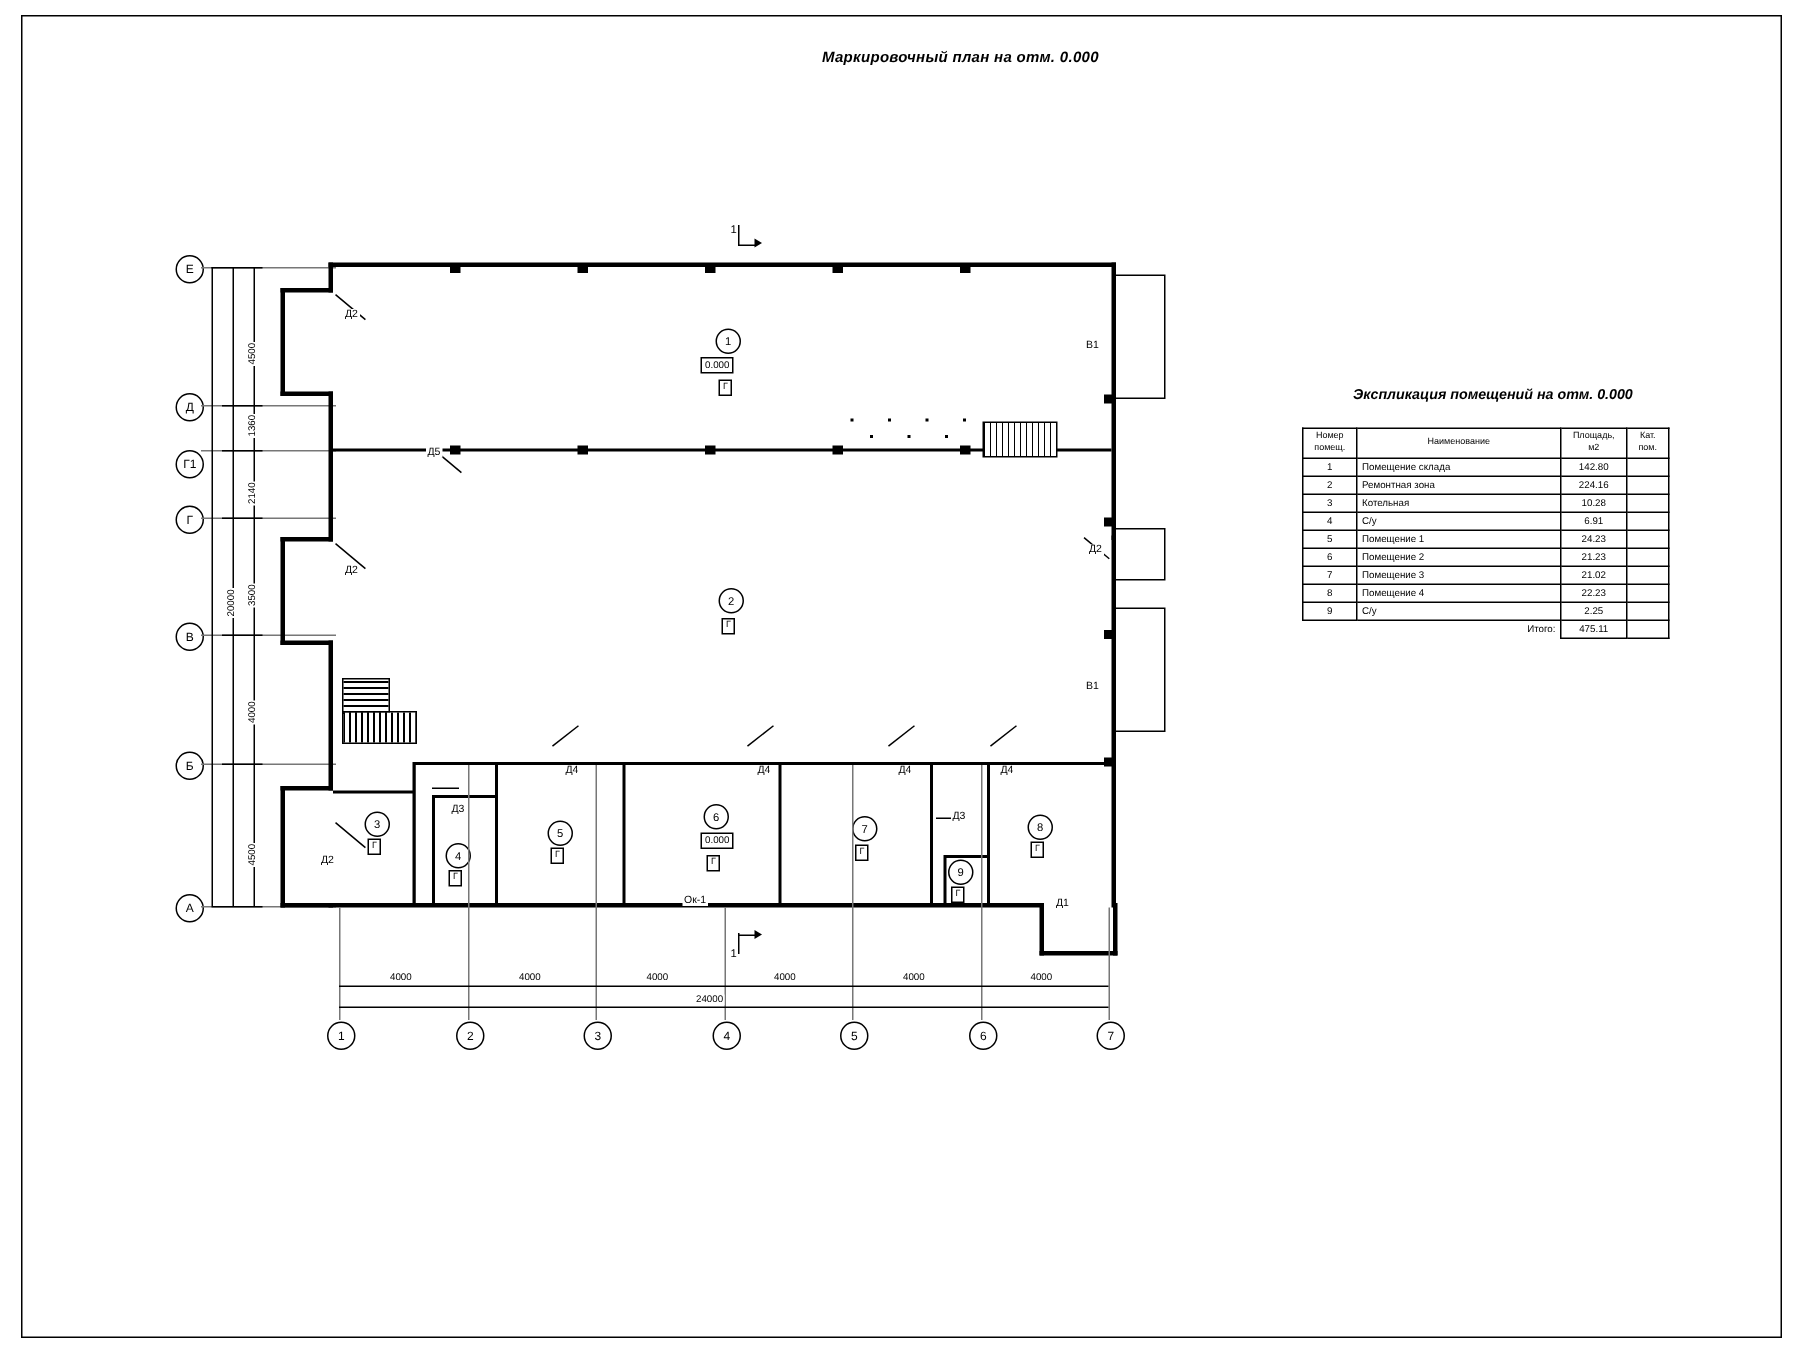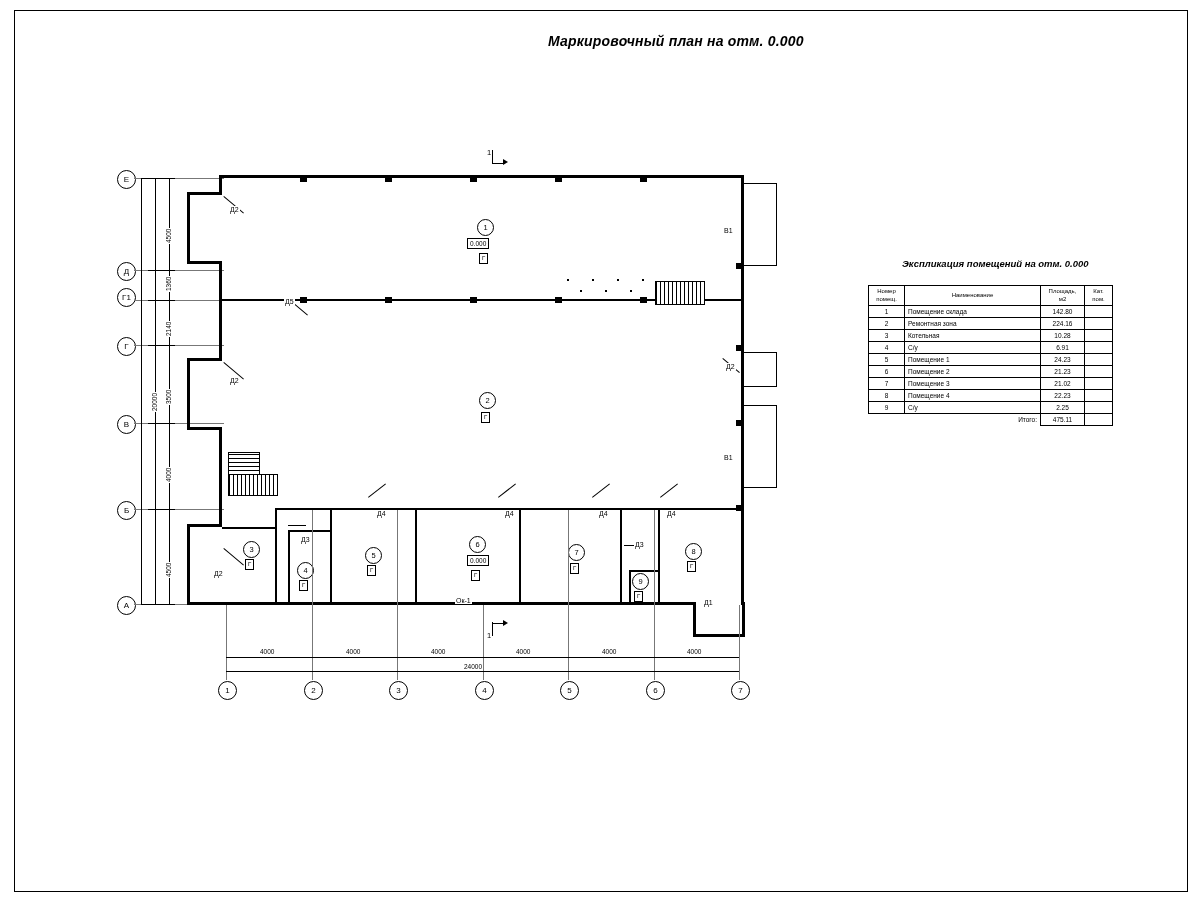--- a/index.html
+++ b/index.html
@@ -20,21 +20,21 @@
   }
   .frame {
     position: absolute;
     left: 14px; top: 10px;
     width: 1172px; height: 880px;
     border: 1px solid #000;
   }
   .title-main {
     position: absolute;
     left: 548px; top: 33px;
-    font-size: 14px;
+    font-size: 10px;
     font-style: italic;
     font-weight: bold;
     letter-spacing: .2px;
     white-space: nowrap;
     text-align: right;
   }
   .title-expl {
     position: absolute;
     left: 902px; top: 258px;
     font-size: 9.5px;
@@ -149,21 +149,21 @@
 
 <div id="sheet">
 
   <div class="frame"></div>
 
   <div class="title-main">Маркировочный план на отм. 0.000</div>
   <div class="title-expl">Экспликация помещений на отм. 0.000</div>
 
   <div class="bubble" style="left:117px; top:170px;">Е</div>
   <div class="bubble" style="left:117px; top:262px;">Д</div>
-  <div class="bubble" style="left:117px; top:288px;">Г1</div>
+  <div class="bubble" style="left:117px; top:300px;">Г1</div>
   <div class="bubble" style="left:117px; top:337px;">Г</div>
   <div class="bubble" style="left:117px; top:415px;">В</div>
   <div class="bubble" style="left:117px; top:501px;">Б</div>
   <div class="bubble" style="left:117px; top:596px;">А</div>
 
   <div class="hl-thin" style="left:134px; top:178px; width:90px;"></div>
   <div class="hl-thin" style="left:134px; top:270px; width:90px;"></div>
   <div class="hl-thin" style="left:134px; top:300px; width:90px;"></div>
   <div class="hl-thin" style="left:134px; top:345px; width:90px;"></div>
   <div class="hl-thin" style="left:134px; top:423px; width:90px;"></div>

